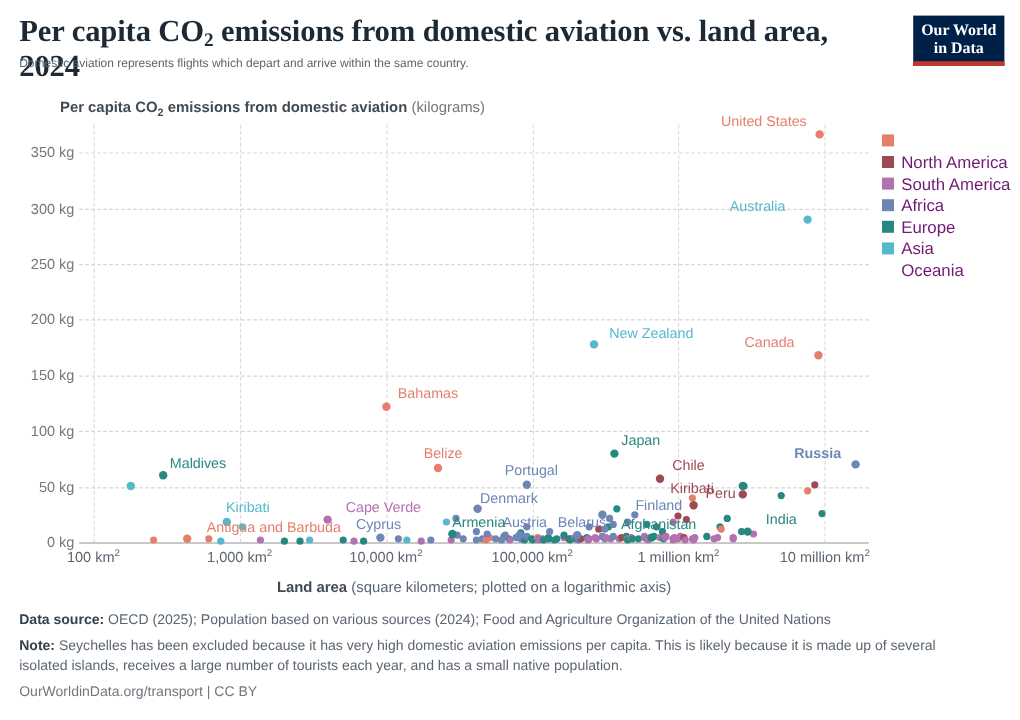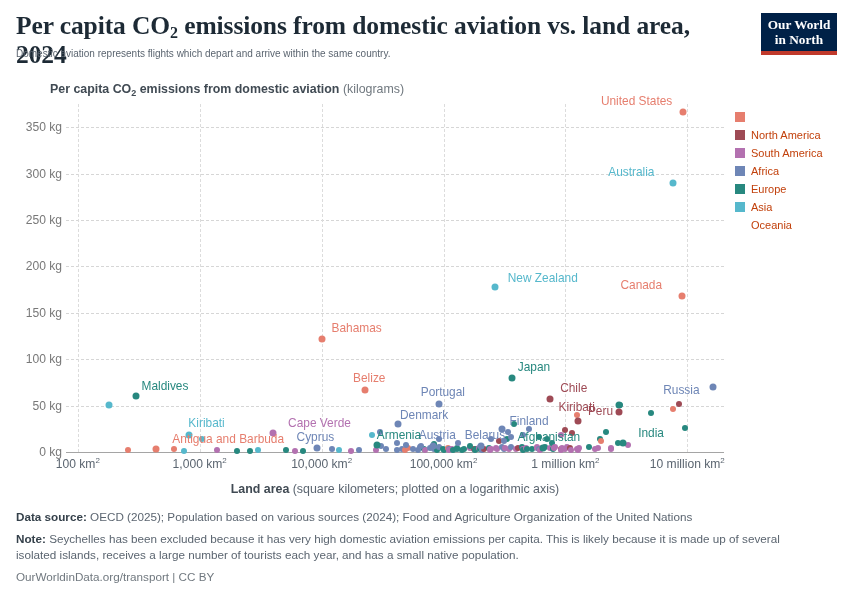--- a/index.html
+++ b/index.html
@@ -79,21 +79,21 @@
   .xaxis-title{
     position:absolute;left:66px;top:482px;width:658px;
     text-align:center;font-size:12.4px;color:#404a53;font-weight:700;
   }
   .xaxis-title .unit{font-weight:400;color:#5b6570;}
 
   
   .legend{position:absolute;left:735px;top:108px;}
   .legend-row{display:flex;align-items:center;height:18px;margin-bottom:0px;}
   .legend-swatch{width:10px;height:10px;margin-right:6px;flex:none;}
-  .legend-text{font-size:11px;color:#c2410c;margin-top:36px;}
+  .legend-text{font-size:14px;color:#701a75;margin-top:36px;}
 
   
   .footer{
     position:absolute;left:16px;top:509px;width:800px;
     font-size:11.7px;color:#5b6570;line-height:1.42;
   }
   .footer .row{margin-bottom:5px;}
   .footer b{color:#35414b;font-weight:700;}
   .footer .lic{color:#70787f;}
 </style>
@@ -101,21 +101,21 @@
 <body>
 
 <div class="page">
 
   <div class="title">
     <span>Per capita CO</span><sub>2</sub><span> emissions from domestic aviation vs. land area, 2024</span>
   </div>
   <div class="subtitle">Domestic aviation represents flights which depart and arrive within the same country.</div>
   <div class="logo">
     <div>Our World</div>
-    <div>in North</div>
+    <div>in Data</div>
   </div>
 
   <div class="ylabel">
     <span>Per capita CO</span><sub style="font-size:9px;">2</sub><span> emissions from domestic aviation</span>
     <span class="unit">(kilograms)</span>
   </div>
 
   <div class="plot" id="plot">
       <div class="gridline axisline" style="top: 348px;"></div>
       <div class="ytick" style="top: 348px;">0 kg</div>
@@ -280,39 +280,39 @@
       <div class="plabel" style="left: 565.347px; top: 67.88px; color: rgb(86, 184, 204);">Australia</div>
       <div class="dot" style="width: 7px; height: 7px; left: 428.763px; top: 182.816px; background: rgb(86, 184, 204);"></div>
       <div class="plabel" style="left: 476.763px; top: 173.816px; color: rgb(86, 184, 204);">New Zealand</div>
       <div class="dot" style="width: 7px; height: 7px; left: 616.274px; top: 192.096px; background: rgb(230, 126, 110);"></div>
       <div class="plabel" style="left: 575.274px; top: 181.096px; color: rgb(230, 126, 110);">Canada</div>
       <div class="dot" style="width: 7px; height: 7px; left: 255.663px; top: 234.784px; background: rgb(230, 126, 110);"></div>
       <div class="plabel" style="left: 290.663px; top: 223.784px; color: rgb(230, 126, 110);">Bahamas</div>
       <div class="dot" style="width: 7px; height: 7px; left: 445.978px; top: 273.76px; background: rgb(39, 136, 127);"></div>
       <div class="plabel" style="left: 467.978px; top: 262.76px; color: rgb(39, 136, 127);">Japan</div>
       <div class="dot" style="width: 7px; height: 7px; left: 647.419px; top: 283.04px; background: rgb(110, 134, 182);"></div>
-      <div class="plabel" style="left: 615.419px; top: 286px; color: rgb(110, 134, 182);">Russia</div>
+      <div class="plabel" style="left: 615.419px; top: 274px; color: rgb(110, 134, 182); font-weight: bold;">Russia</div>
       <div class="dot" style="width: 7px; height: 7px; left: 299.265px; top: 285.824px; background: rgb(230, 126, 110);"></div>
       <div class="plabel" style="left: 303.265px; top: 273.824px; color: rgb(230, 126, 110);">Belize</div>
       <div class="dot" style="width: 7px; height: 7px; left: 69.9735px; top: 292.32px; background: rgb(39, 136, 127);"></div>
       <div class="plabel" style="left: 98.9735px; top: 282.32px; color: rgb(39, 136, 127);">Maldives</div>
       <div class="dot" style="width: 7px; height: 7px; left: 483.718px; top: 295.104px; background: rgb(158, 74, 85);"></div>
       <div class="plabel" style="left: 507.718px; top: 284.104px; color: rgb(158, 74, 85);">Chile</div>
       <div class="dot" style="width: 7px; height: 7px; left: 372.858px; top: 299.744px; background: rgb(110, 134, 182);"></div>
       <div class="plabel" style="left: 376.858px; top: 287.744px; color: rgb(110, 134, 182);">Portugal</div>
       <div class="dot" style="width: 7px; height: 7px; left: 42.9305px; top: 300.672px; background: rgb(86, 184, 204);"></div>
       <div class="dot" style="width: 7px; height: 7px; left: 552.704px; top: 300.672px; background: rgb(39, 136, 127);"></div>
       <div class="dot" style="width: 7px; height: 7px; left: 552.704px; top: 308.096px; background: rgb(158, 74, 85);"></div>
       <div class="plabel" style="left: 510.704px; top: 303.096px; color: rgb(158, 74, 85);">Kiribati</div>
       <div class="dot" style="width: 7px; height: 7px; left: 512.475px; top: 317.376px; background: rgb(158, 74, 85);"></div>
       <div class="plabel" style="left: 534.475px; top: 307.376px; color: rgb(158, 74, 85);">Peru</div>
       <div class="dot" style="width: 7px; height: 7px; left: 332.122px; top: 320.16px; background: rgb(110, 134, 182);"></div>
       <div class="plabel" style="left: 358.122px; top: 311.16px; color: rgb(110, 134, 182);">Denmark</div>
       <div class="dot" style="width: 7px; height: 7px; left: 436.351px; top: 324.8px; background: rgb(110, 134, 182);"></div>
-      <div class="plabel" style="left: 463px; top: 316.8px; color: rgb(110, 134, 182);">Finland</div>
+      <div class="plabel" style="left: 483px; top: 316.8px; color: rgb(110, 134, 182);">Finland</div>
       <div class="dot" style="width: 7px; height: 7px; left: 207.497px; top: 329.44px; background: rgb(179, 113, 176);"></div>
       <div class="plabel" style="left: 253.497px; top: 319.44px; color: rgb(179, 113, 176);">Cape Verde</div>
       <div class="dot" style="width: 7px; height: 7px; left: 122.556px; top: 331.296px; background: rgb(86, 184, 204);"></div>
       <div class="plabel" style="left: 140.556px; top: 319.296px; color: rgb(86, 184, 204);">Kiribati</div>
       <div class="dot" style="width: 7px; height: 7px; left: 557.092px; top: 338.72px; background: rgb(39, 136, 127);"></div>
       <div class="plabel" style="left: 585.092px; top: 328.72px; color: rgb(39, 136, 127);">India</div>
       <div class="dot" style="width: 7px; height: 7px; left: 367.337px; top: 342.432px; background: rgb(110, 134, 182);"></div>
       <div class="plabel" style="left: 371.337px; top: 331.432px; color: rgb(110, 134, 182);">Austria</div>
       <div class="dot" style="width: 7px; height: 7px; left: 414.968px; top: 342.432px; background: rgb(110, 134, 182);"></div>
       <div class="plabel" style="left: 418.968px; top: 331.432px; color: rgb(110, 134, 182);">Belarus</div>

